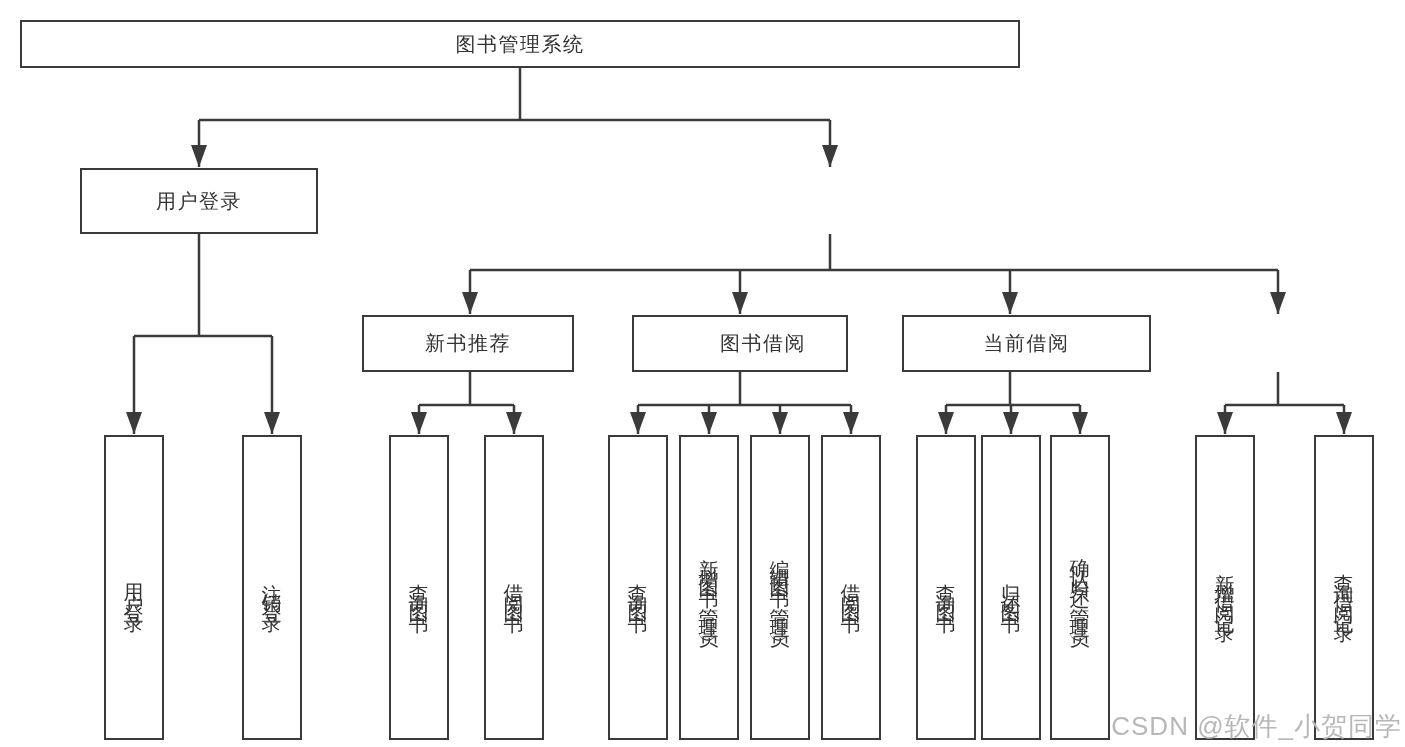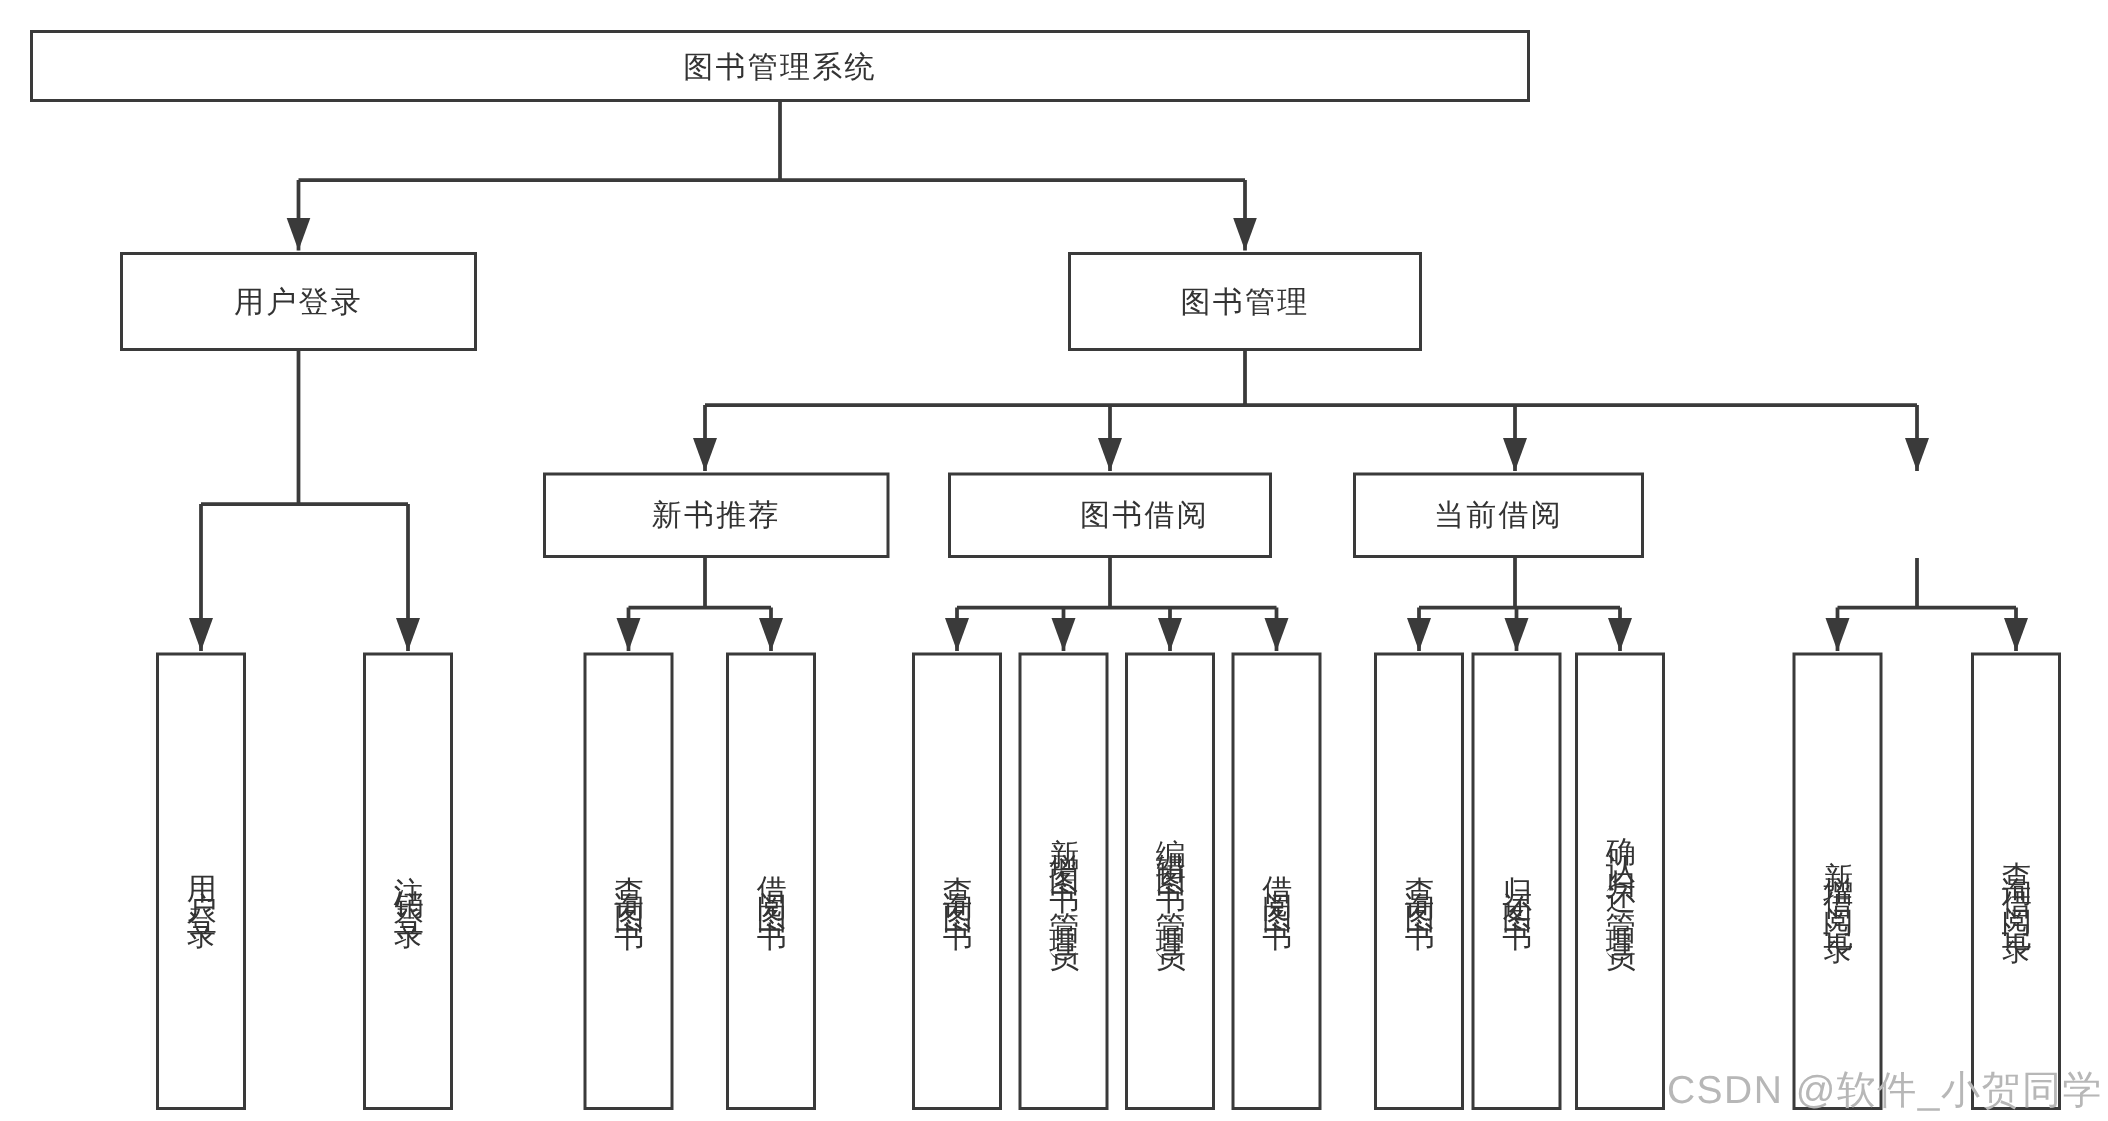--- a/index.html
+++ b/index.html
@@ -110,25 +110,24 @@
     <line x1="946" y1="405" x2="946" y2="434" marker-end="url(#ah)"></line>
     <line x1="1011" y1="405" x2="1011" y2="434" marker-end="url(#ah)"></line>
     <line x1="1080" y1="405" x2="1080" y2="434" marker-end="url(#ah)"></line>
     <line x1="1225" y1="405" x2="1225" y2="434" marker-end="url(#ah)"></line>
     <line x1="1344" y1="405" x2="1344" y2="434" marker-end="url(#ah)"></line>
   </svg>
 
   <div class="node" style="left:20px; top:20px; width:1000px; height:48px;">图书管理系统</div>
 
   <div class="node" style="left:80px; top:168px; width:238px; height:66px;">用户登录</div>
-  <div class="node" style="left:712px; top:168px; width:236px; height:66px;">图书管理</div>
 
-  <div class="node" style="left:362px; top:315px; width:231px; height:57px;">新书推荐</div>
+  <div class="node" style="left:362px; top:315px; width:212px; height:57px;">新书推荐</div>
   <div class="node" style="left:632px; top:315px; width:216px; height:57px;padding-left:46px;">图书借阅</div>
-  <div class="node" style="left:902px; top:315px; width:194px; height:57px;">当前借阅</div>
+  <div class="node" style="left:902px; top:315px; width:249px; height:57px;">当前借阅</div>
 
   <div class="leaf" style="left:104px;">
     <span>用户登录</span>
   </div>
   <div class="leaf" style="left:242px;">
     <span>注销登录</span>
   </div>
 
   <div class="leaf" style="left:389px;">
     <span>查询图书</span>

